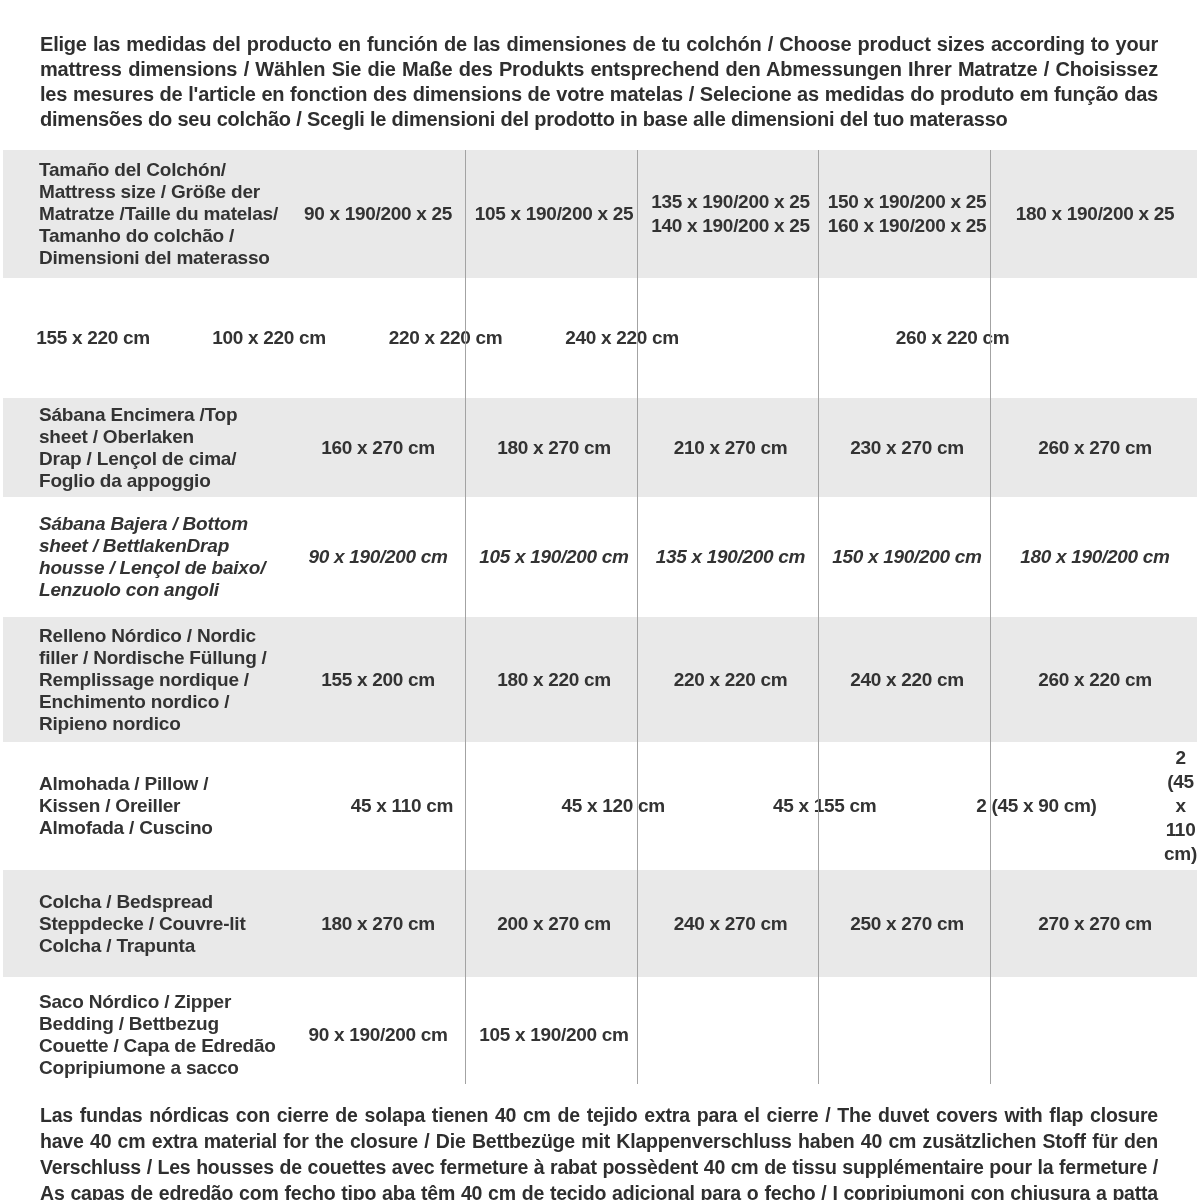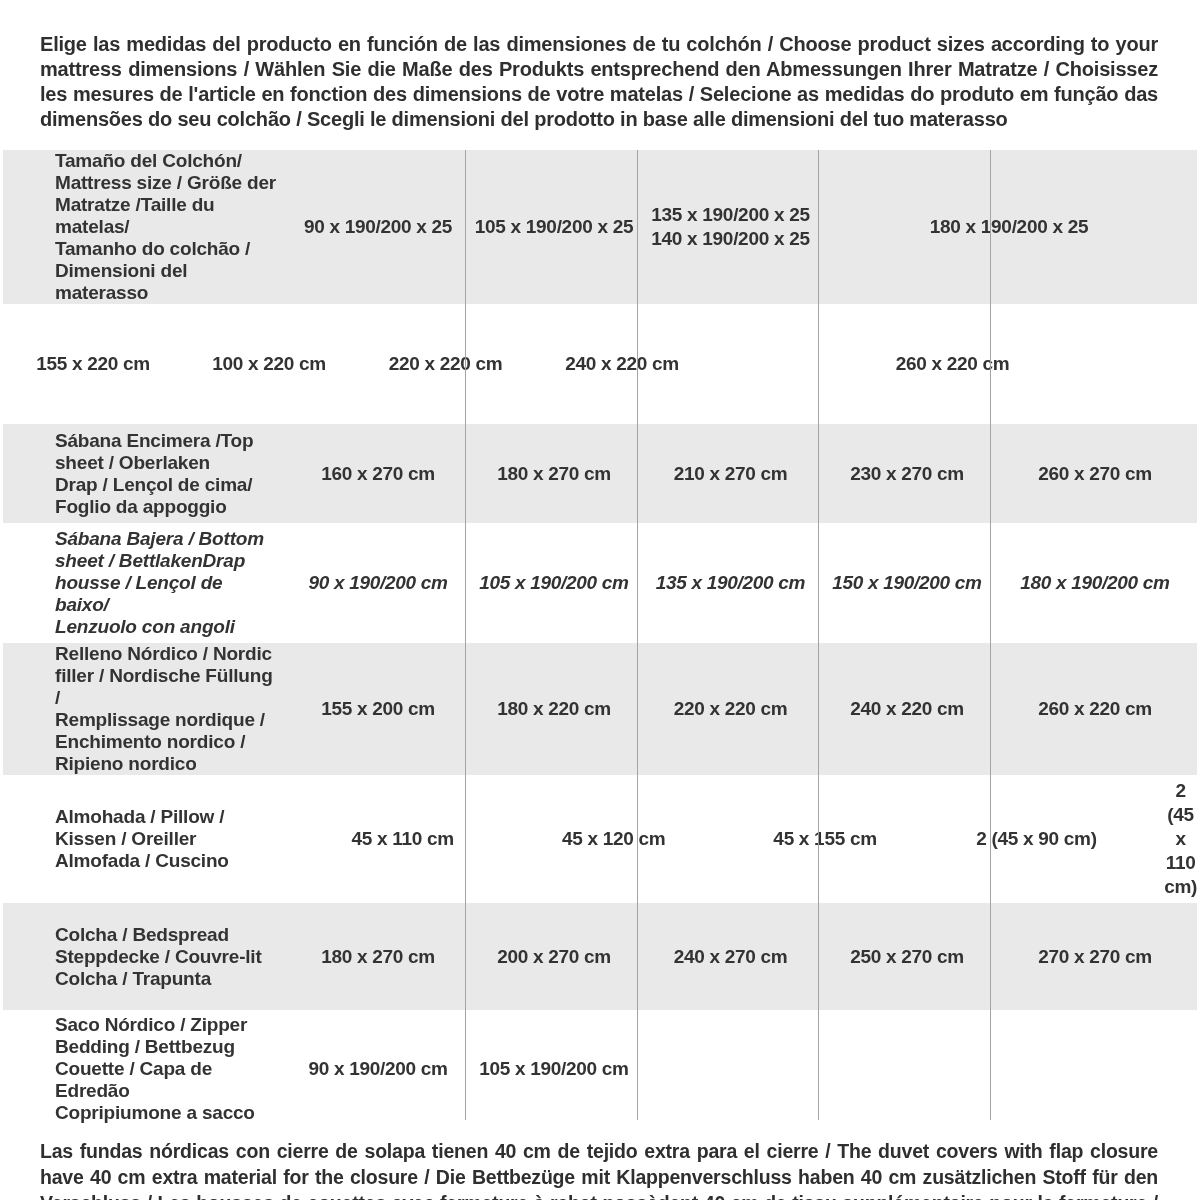--- a/index.html
+++ b/index.html
@@ -48,21 +48,21 @@
   .trow.white { background: #ffffff; }
   .cell {
     box-sizing: border-box;
     font-weight: bold;
     color: #333333;
     letter-spacing: -0.2px;
     white-space: pre-line;
   }
   .cell.label {
     width: 285px;
-    padding-left: 52px;
+    padding-left: 36px;
     padding-right: 8px;
     font-size: 19px;
     line-height: 22px;
     text-align: left;
   }
   .cell.val {
     font-size: 19px;
     line-height: 24px;
     text-align: center;
     letter-spacing: -0.3px;
@@ -90,20 +90,22 @@
       <div class="trow gray" style="min-height: 128px;">
         <div class="cell label">Tamaño del Colchón/
 Mattress size / Größe der
 Matratze /Taille du matelas/
 Tamanho do colchão /
 Dimensioni del materasso</div>
         <div class="cell val c0">90 x 190/200 x 25</div>
         <div class="cell val c1">105 x 190/200 x 25</div>
         <div class="cell val c2">135 x 190/200 x 25
 140 x 190/200 x 25</div>
+        <div class="cell val c3">150 x 190/200 x 25
+160 x 190/200 x 25</div>
         <div class="cell val c4">180 x 190/200 x 25</div>
       </div>
       <div class="trow white" style="min-height: 112px;">
         <div class="cell val c0">155 x 220 cm</div>
         <div class="cell val c1">100 x 220 cm</div>
         <div class="cell val c2">220 x 220 cm</div>
         <div class="cell val c3">240 x 220 cm</div>
         <div class="cell val c4">260 x 220 cm</div>
       </div>
       <div class="trow gray" style="min-height: 99px;">

